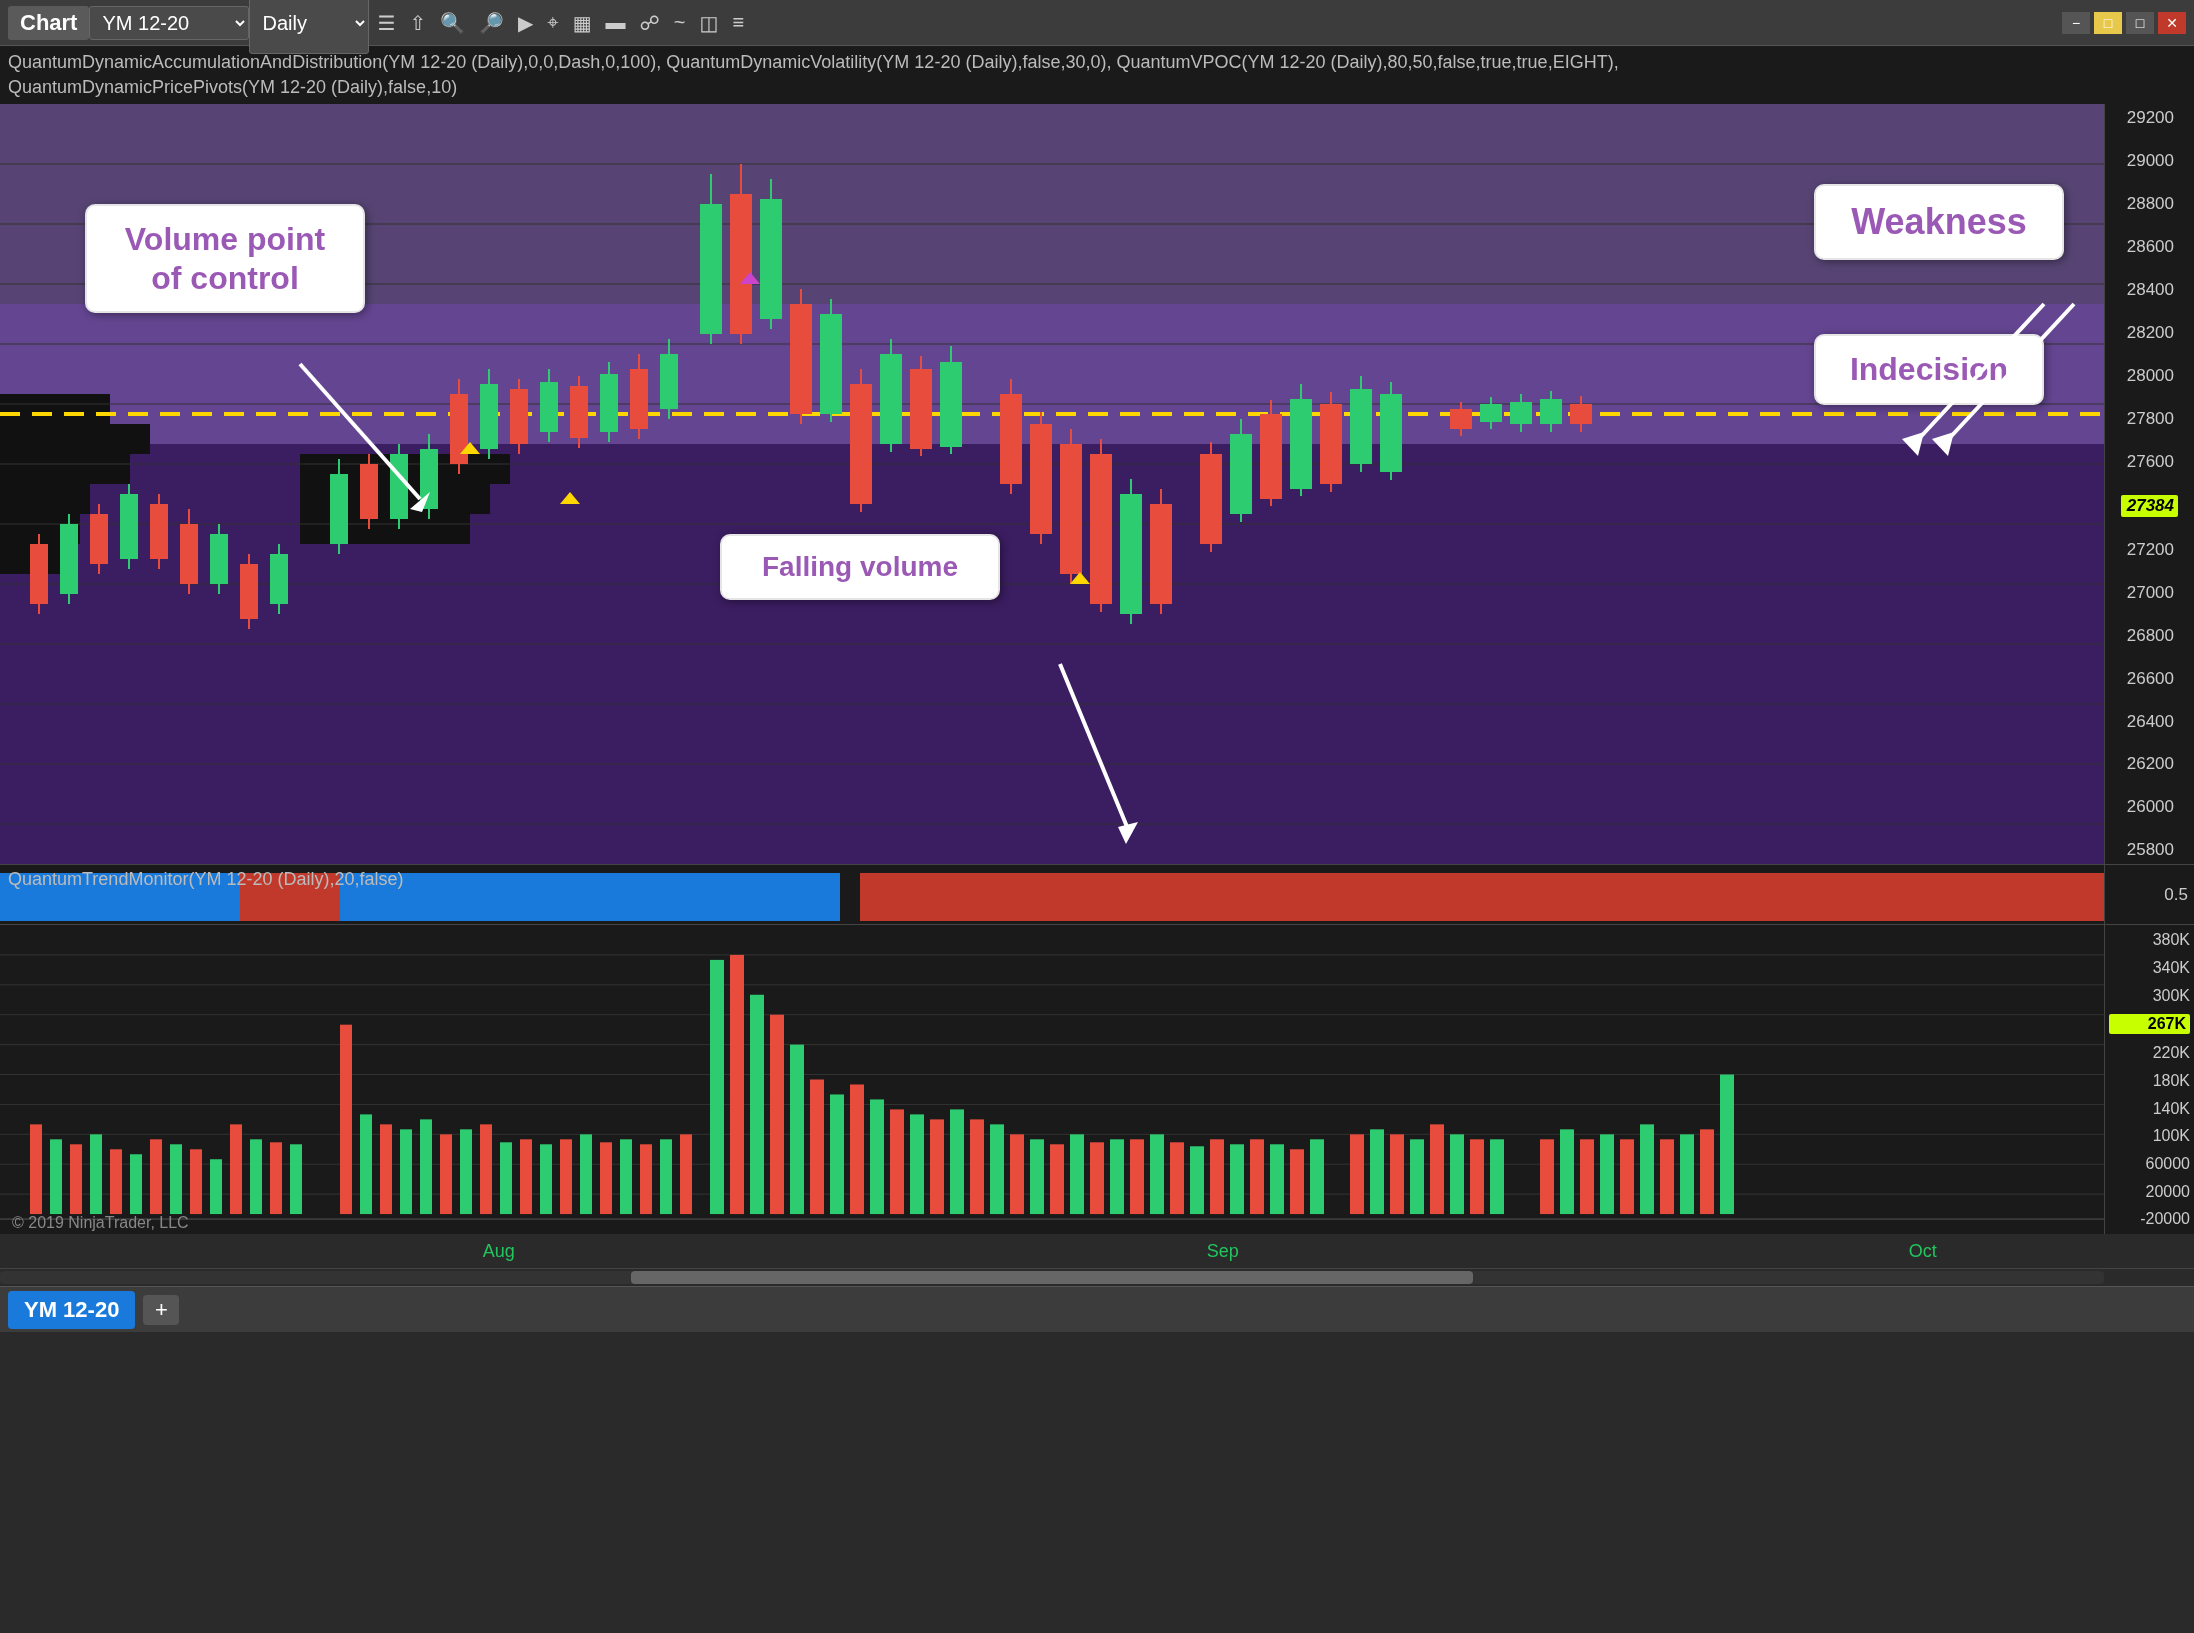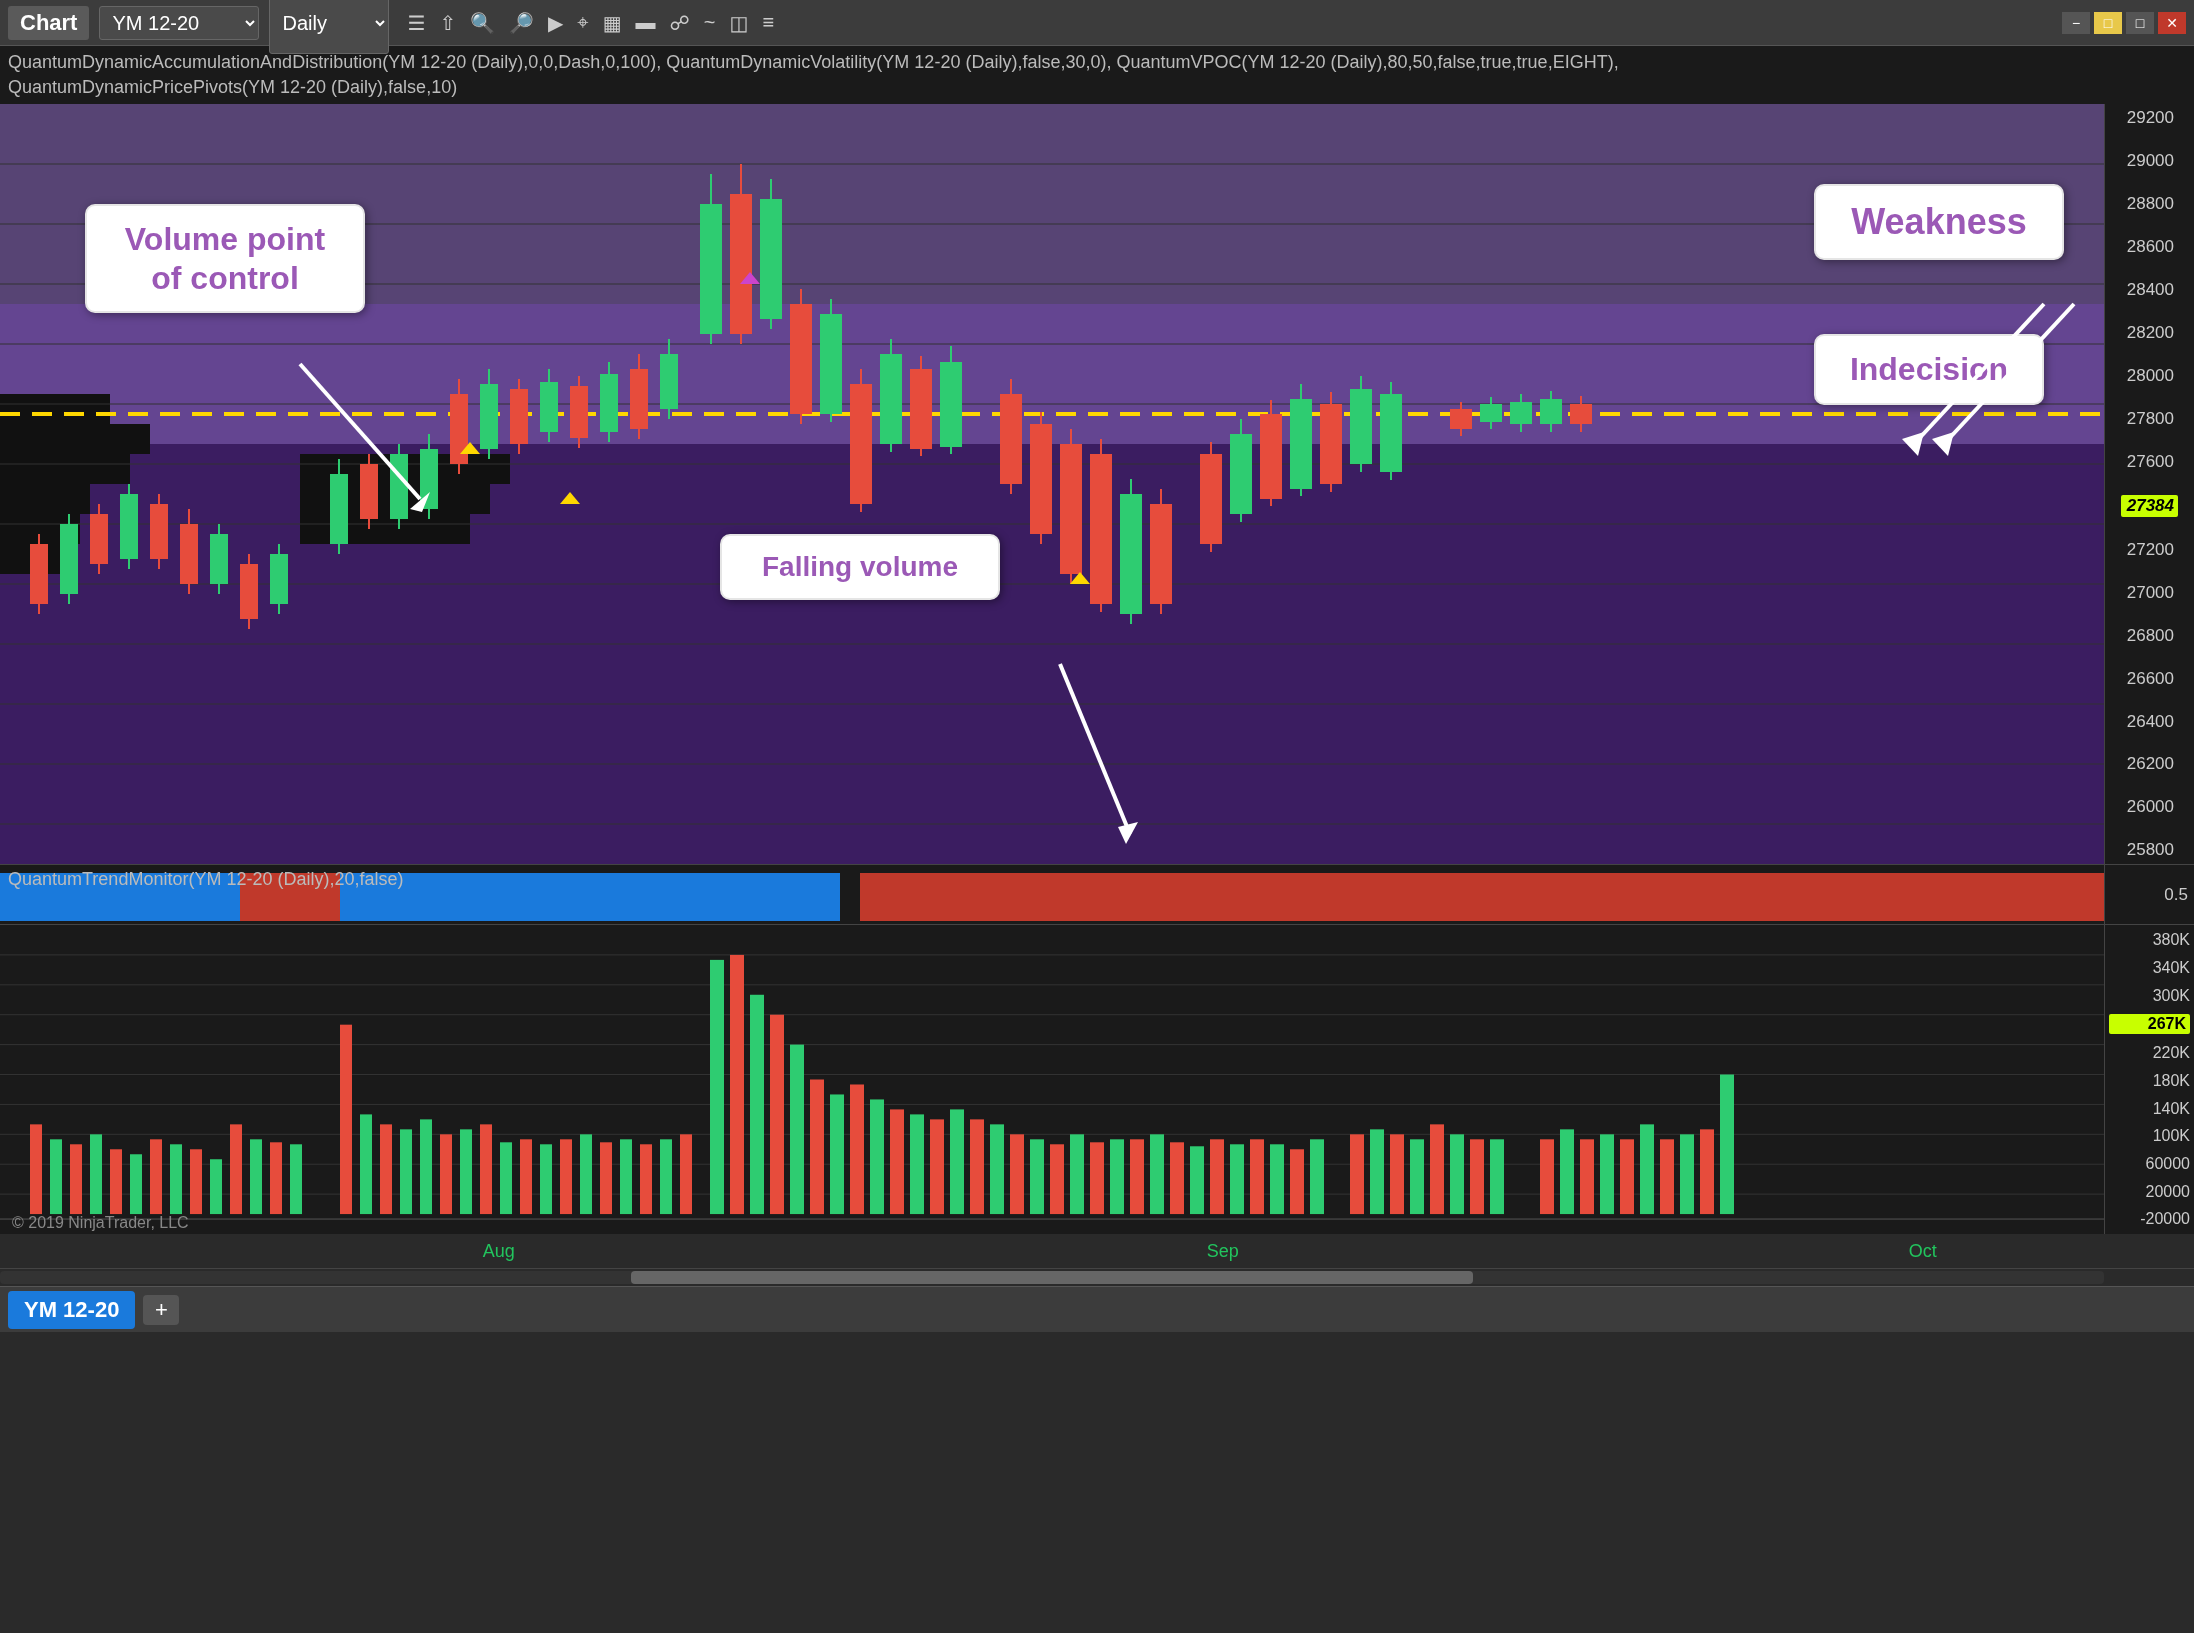--- a/index.html
+++ b/index.html
@@ -13,21 +13,21 @@
     }
 
     
     .title-bar {
       display: flex;
       align-items: center;
       background: #3c3c3c;
       height: 46px;
       padding: 0 8px;
       border-bottom: 1px solid #555;
-      gap: 10px;
+      gap: 0;
     }
     .chart-tab {
       background: #5a5a5a;
       color: #fff;
       padding: 4px 12px;
       font-size: 22px;
       font-weight: bold;
       border-radius: 3px;
     }
     .instrument-select {

